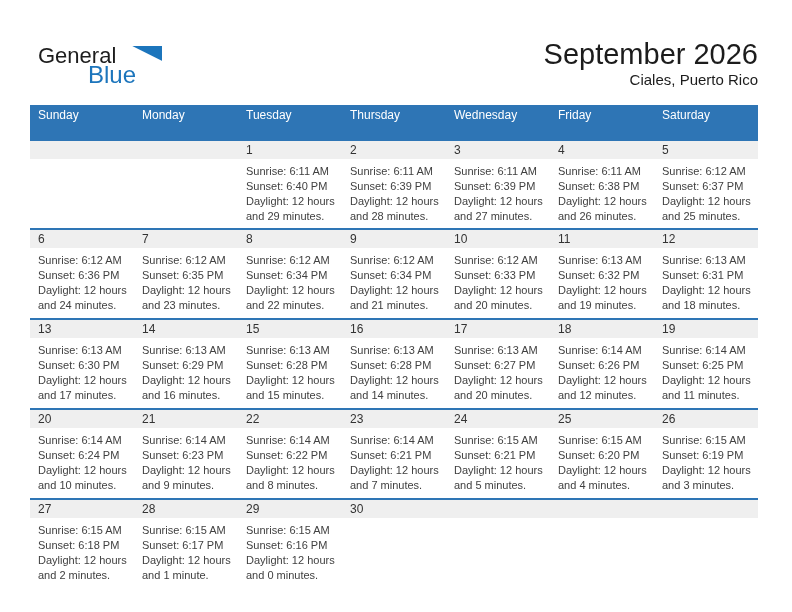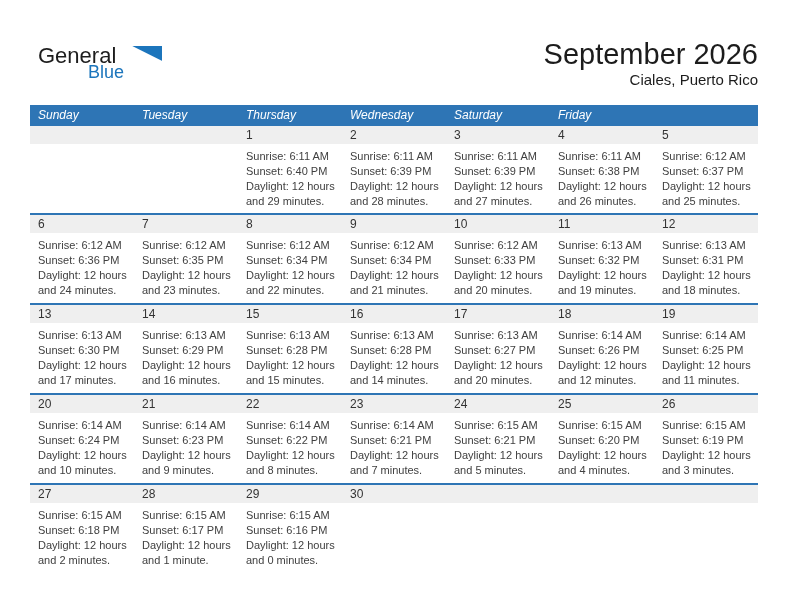--- a/index.html
+++ b/index.html
@@ -23,34 +23,34 @@
   .logo-top{display:flex;align-items:flex-start;gap:15px;}
   .logo-general{
     font-size:22px;color:#1d1d1d;letter-spacing:0px;font-weight:400;
   }
   .logo-triangle{
     display:inline-block;width:30px;height:15px;margin-left:1px;margin-top:1px;
     background:var(--logo-blue);
     clip-path:polygon(0 0,100% 0,100% 100%);
   }
   .logo-blue{
-    font-size:18px;color:var(--logo-blue);font-weight:400;
+    font-size:24px;color:var(--logo-blue);font-weight:400;
     margin-left:50px;margin-top:-4px;
   }
 
   
   .title-block{position:absolute;right:34px;top:38px;text-align:right;}
   .page-title{font-size:29px;font-weight:400;color:var(--ink);margin-left:9px;}
   .page-subtitle{font-size:15px;color:var(--ink);}
 
   
   .calendar{position:absolute;left:30px;top:105px;width:728px;}
   .weekday-row{
     display:grid;grid-template-columns:repeat(7,104px);
-    background:var(--accent);height:21px;font-style:italic;
+    background:var(--accent);height:36px;
   }
   .weekday{
     color:#fff;font-size:12px;line-height:21px;padding-left:8px;
     overflow:hidden;white-space:nowrap;
   }
   .week-row{
     display:grid;grid-template-columns:repeat(7,104px);
     height:87px;
   }
   .week-row.ruled{
@@ -82,25 +82,26 @@
   </div>
 
   <div class="title-block">
     <div class="page-title">September 2026</div>
     <div class="page-subtitle">Ciales, Puerto Rico</div>
   </div>
 
   <div class="calendar">
     <div class="weekday-row">
         <div class="weekday">Sunday</div>
+        <div class="weekday">Monday</div>
         <div class="weekday">Tuesday</div>
         <div class="weekday">Thursday</div>
         <div class="weekday">Wednesday</div>
+        <div class="weekday">Friday</div>
         <div class="weekday">Saturday</div>
-        <div class="weekday">Friday</div>
       </div>
     <div>
         <div class="week-row">
           <div class="cell">
             <div class="day-number"></div>
             <div class="cell-info"></div>
           </div>
           <div class="cell">
             <div class="day-number"></div>
             <div class="cell-info"></div>

